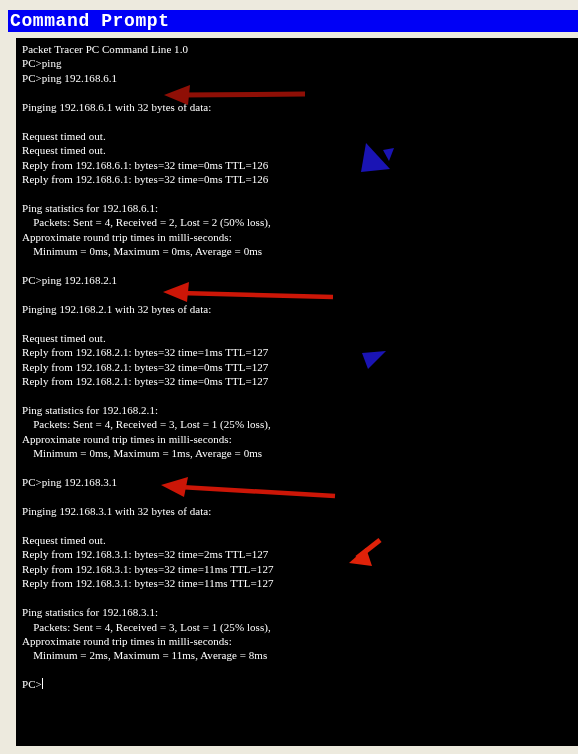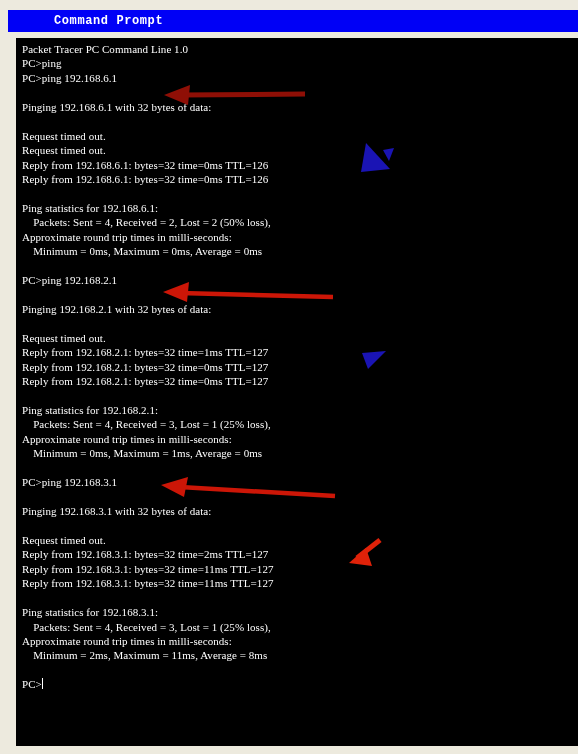--- a/index.html
+++ b/index.html
@@ -33,26 +33,25 @@
     height: 22px;
     background: #0000f6;
     overflow: hidden;
   }
   #titlebar-text {
     position: absolute;
     left: 2px;
     top: 1px;
     color: #ffffff;
     font-family: "Liberation Mono", "DejaVu Sans Mono", monospace;
-    font-size: 12px;
+    font-size: 18px;
     font-weight: bold;
     letter-spacing: 0.6px;
     line-height: 20px;
     white-space: pre;
-    margin-left: 44px;
   }
 
   #terminal {
     position: absolute;
     left: 8px;
     top: 28px;
     width: 562px;
     height: 708px;
     background: #000000;
     overflow: hidden;

